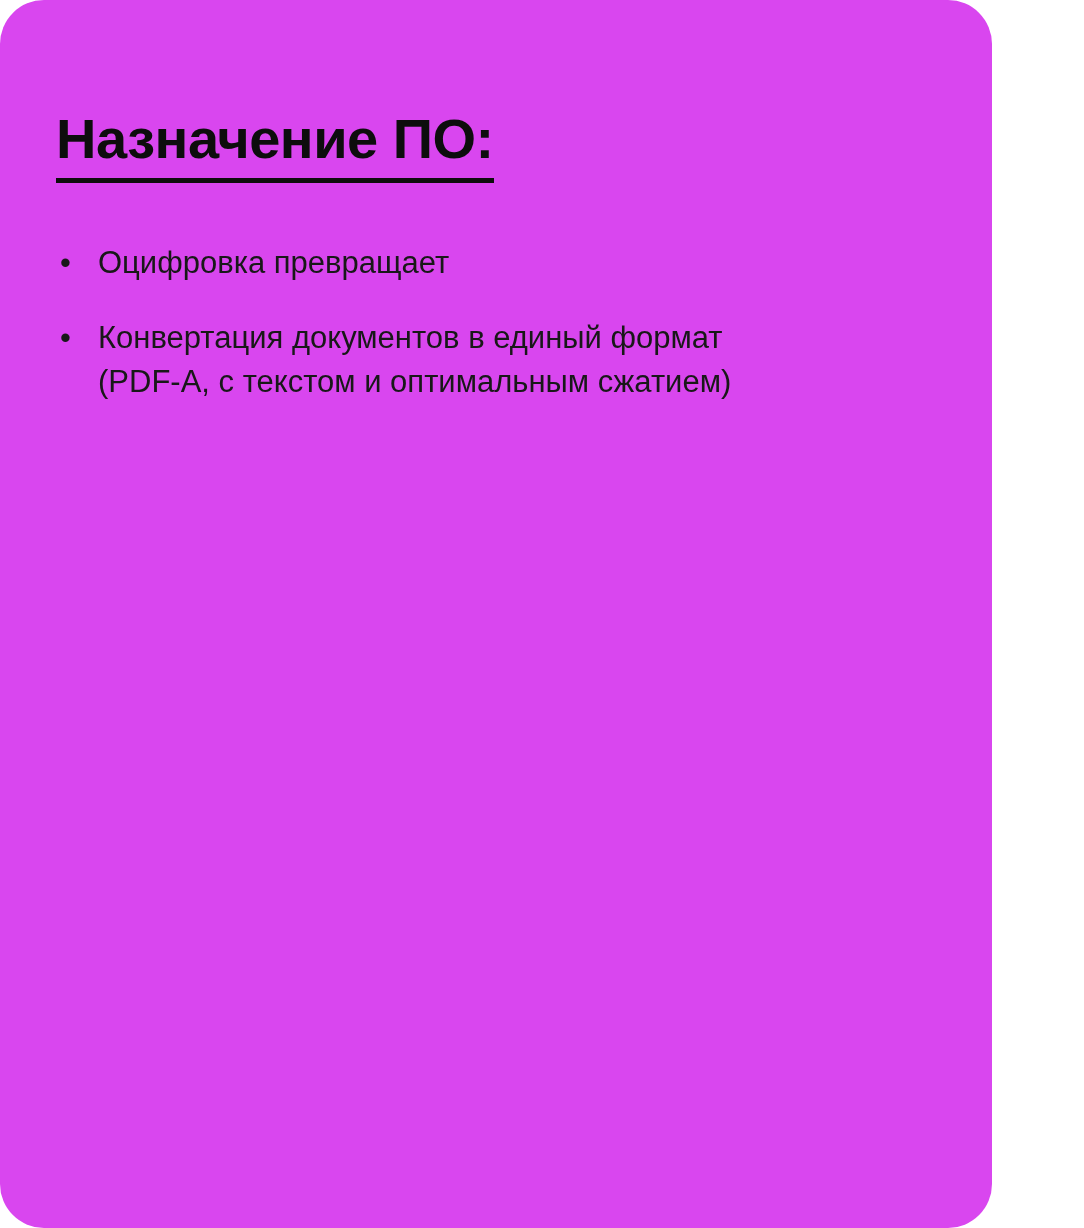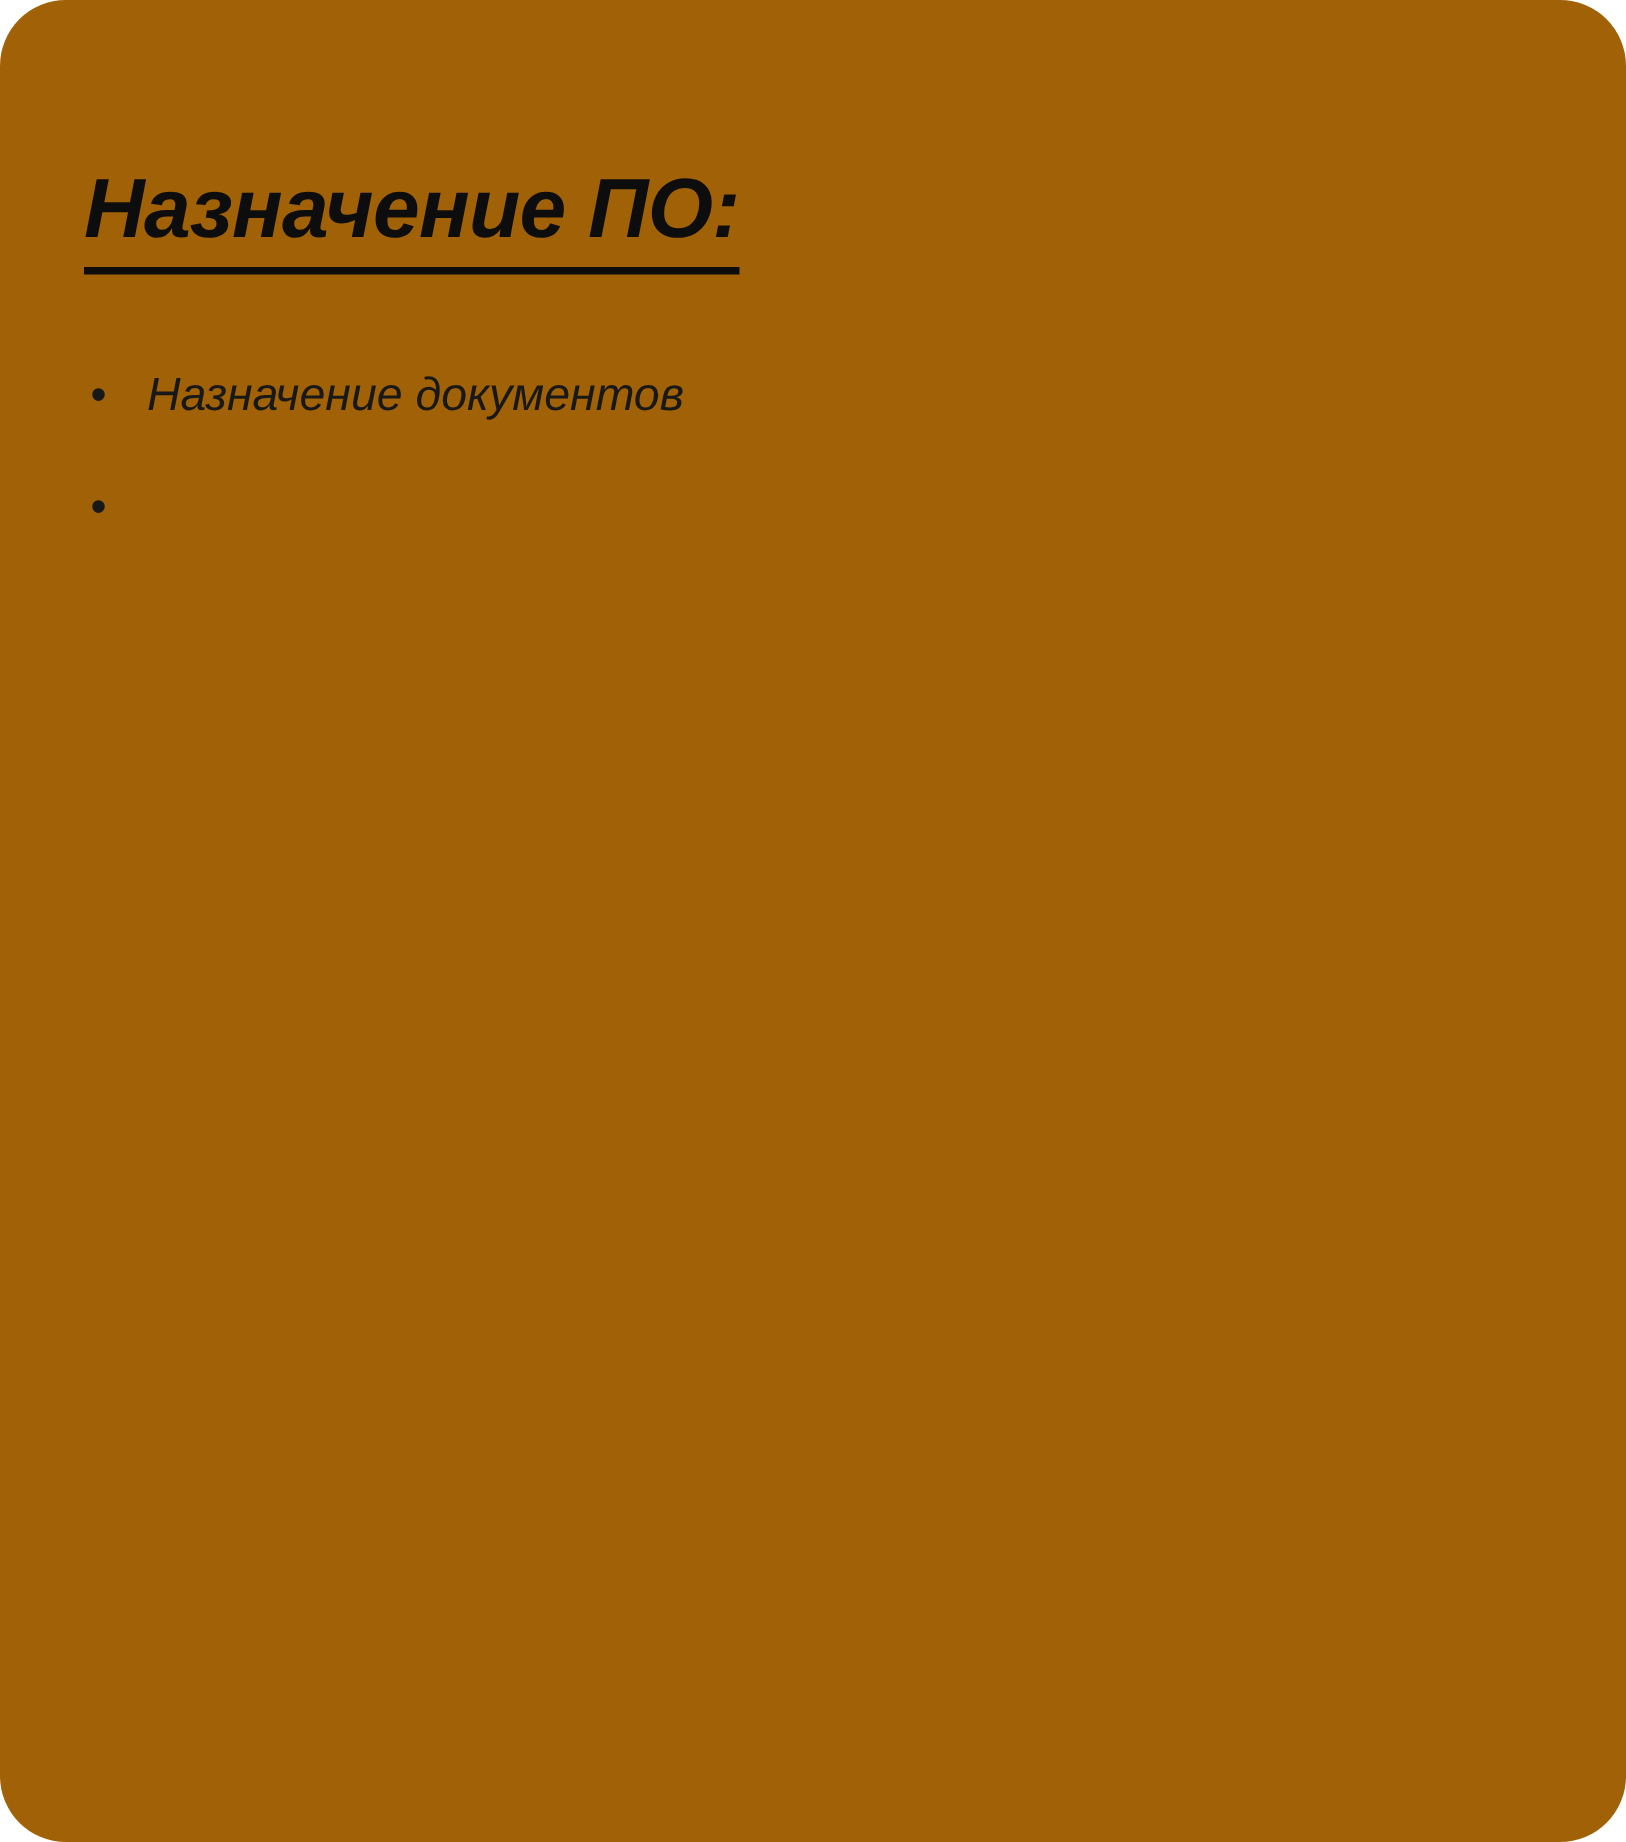--- a/index.html
+++ b/index.html
@@ -11,27 +11,26 @@
     width: 1084px;
     height: 1228px;
     font-family: "Liberation Sans", sans-serif;
     -webkit-font-smoothing: antialiased;
   }
 
   .card {
     position: absolute;
     left: 0;
     top: 0;
-    width: 1084px;
+    width: 992px;
     height: 1228px;
     box-sizing: border-box;
-    background: #a16207;
+    background: #d946ef;
     border-radius: 44px;
     overflow: hidden;
-    font-style: italic;
   }
 
   .card-inner {
     padding: 108px 56px 0 56px;
   }
 
   .card-title {
     font-size: 56px;
     font-weight: bold;
     color: #0d0d0d;
@@ -86,22 +85,24 @@
 <body>
 
 <div class="card">
   <div class="card-inner">
 
     <h1 class="card-title">Назначение ПО:</h1>
 
     <ul class="bullet-list">
       <li class="bullet-item">
         <span class="bullet-dot">•</span>
-        <span>Назначение документов</span>
+        <span>Оцифровка превращает</span>
       </li>
       <li class="bullet-item">
         <span class="bullet-dot">•</span>
+        <span style="white-space: pre-line;">Конвертация документов в единый формат
+(PDF-A, с текстом и оптимальным сжатием)</span>
       </li>
     </ul>
 
 
   </div>
 </div>
 
 </body></html>

